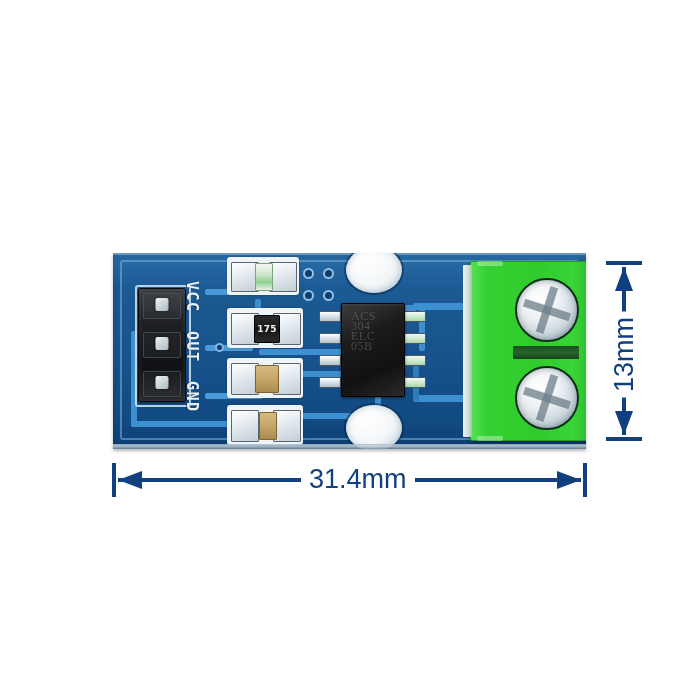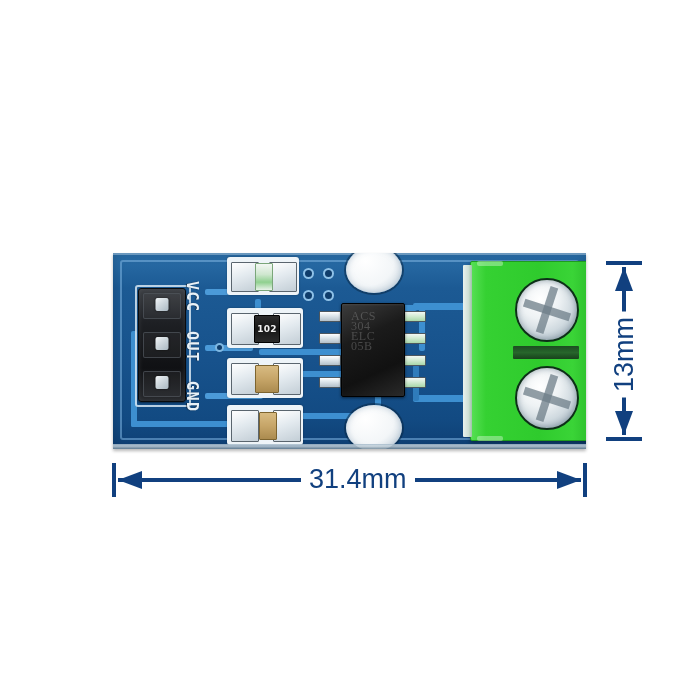--- a/index.html
+++ b/index.html
@@ -356,21 +356,21 @@
     <div class="silk-label" style="left:88px;top:128px;">GND</div>
 
     <div class="smd-silk" style="left:114px;top:4px;width:72px;height:38px;"></div>
     <div class="smd-pad" style="left:118px;top:9px;width:26px;height:28px;"></div>
     <div class="smd-pad" style="left:156px;top:9px;width:26px;height:28px;"></div>
     <div class="smd-body cap-grn" style="left:142px;top:10px;width:16px;height:26px;"></div>
 
     <div class="smd-silk" style="left:114px;top:55px;width:76px;height:40px;"></div>
     <div class="smd-pad" style="left:118px;top:60px;width:26px;height:30px;"></div>
     <div class="smd-pad" style="left:160px;top:60px;width:26px;height:30px;"></div>
-    <div class="smd-body res" style="left:141px;top:62px;width:24px;height:26px;">102</div>
+    <div class="smd-body res" style="left:141px;top:62px;width:24px;height:26px;">175</div>
 
     <div class="smd-silk" style="left:114px;top:105px;width:76px;height:40px;"></div>
     <div class="smd-pad" style="left:118px;top:110px;width:26px;height:30px;"></div>
     <div class="smd-pad" style="left:160px;top:110px;width:26px;height:30px;"></div>
     <div class="smd-body cap-tan" style="left:142px;top:112px;width:22px;height:26px;"></div>
 
     <div class="smd-silk" style="left:114px;top:152px;width:76px;height:40px;"></div>
     <div class="smd-pad" style="left:118px;top:157px;width:26px;height:30px;"></div>
     <div class="smd-pad" style="left:160px;top:157px;width:26px;height:30px;"></div>
     <div class="smd-body cap-tan" style="left:146px;top:159px;width:16px;height:26px;"></div>

